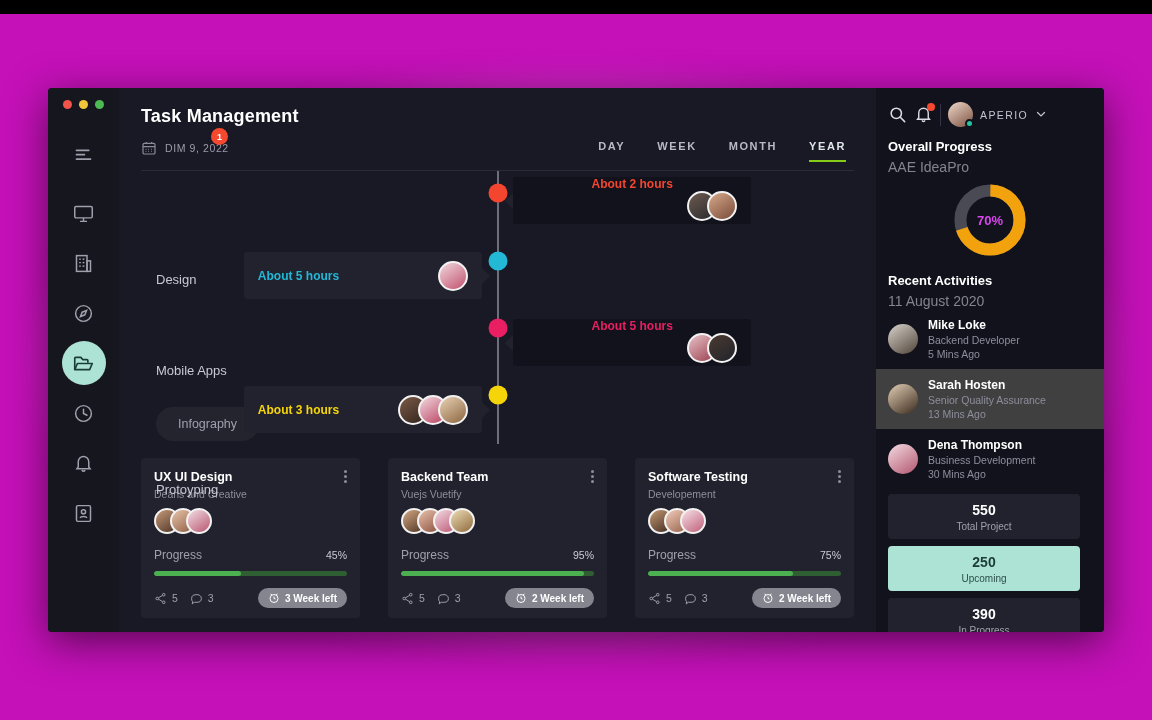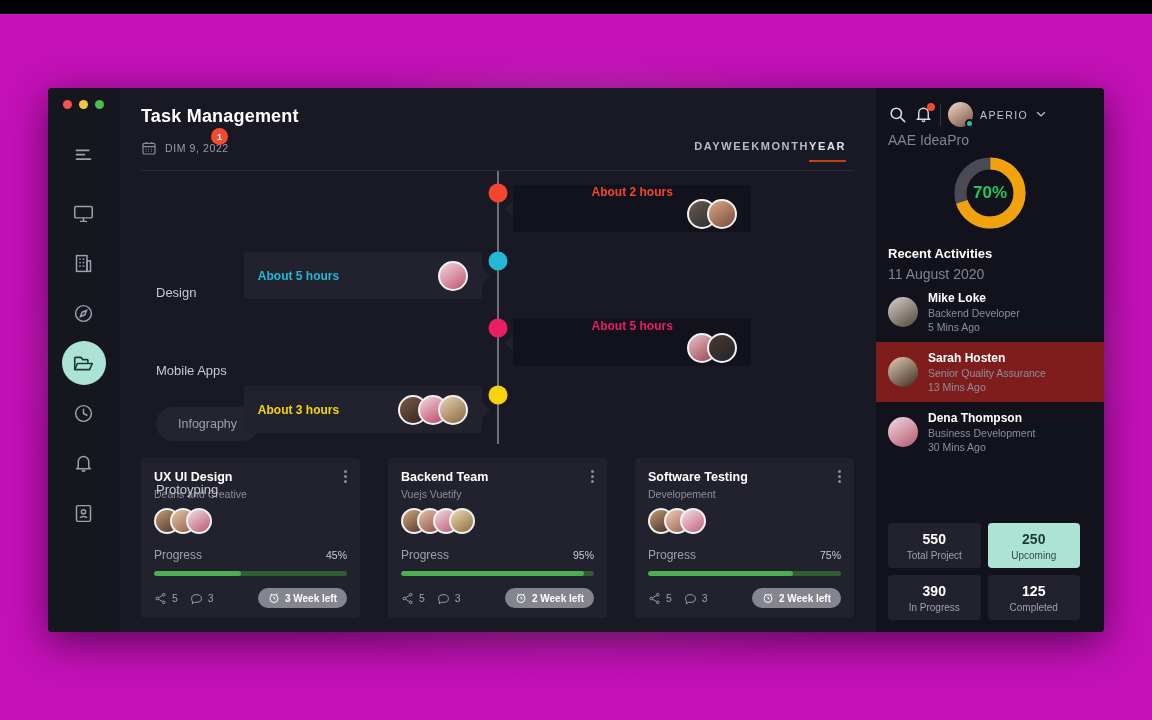--- a/index.html
+++ b/index.html
@@ -51,23 +51,23 @@
   .datewrap { display:flex; align-items:center; gap:8px; position:relative; }
   .cal-icon { color:#8b8c99; display:block; }
   .cal-icon svg { width:16px; height:16px; display:block; }
   .date-text { color:#9b9caa; font-size:10.5px; letter-spacing:.6px; }
   .date-badge {
     position:absolute; left:70px; top:-12px;
     width:17px; height:17px; border-radius:50%;
     background:#f4492f; color:#fff; font-size:9px;
     display:flex; align-items:center; justify-content:center; font-weight:bold;
   }
-  .tabs { display:flex; padding-right:8px; }
+  .tabs { display:flex; gap:32px; padding-right:8px; }
   .tab { color:#b9bac6; font-size:11px; letter-spacing:1.6px; font-weight:bold; padding-bottom:8px; }
-  .tab.active { color:#dfe6ea; border-bottom:2px solid #c2410c; }
+  .tab.active { color:#dfe6ea; border-bottom:2px solid #84cc16; }
   .divider { height:1px; background:#2b2b38; margin-top:8px; }
 
   
   .timeline { position:relative; flex:1; min-height:0; }
   .axis { position:absolute; left:50%; top:0; bottom:8px; width:2px; background:#6d6e7c; transform:translateX(-1px); }
   .tl-label { position:absolute; left:15px; color:#c7c8d3; font-size:13px; }
   .tl-pill {
     position:absolute; left:15px; background:#24242f; color:#9fa0ad;
     font-size:12.5px; padding:10px 22px; border-radius:22px;
   }
@@ -130,28 +130,28 @@
   .bell-dot { position:absolute; right:-2px; top:-2px; width:8px; height:8px; border-radius:50%; background:#f4492f; }
   .vline { width:1px; height:22px; background:#33344a; }
   .uav { width:25px; height:25px; border-radius:50%; position:relative; overflow:visible; }
   .uav .dotg { position:absolute; right:-1px; bottom:-1px; width:9px; height:9px; border-radius:50%; background:#22c7a0; border:2px solid #12121c; }
   .uname { color:#c3c4d0; font-size:10.5px; letter-spacing:1.4px; }
   .chev { color:#c3c4d0; font-size:10px; }
   .r-h { color:#fff; font-size:13px; font-weight:bold; padding:12px 12px 0 12px; }
   .r-sub { color:#83848f; font-size:14px; padding:5px 12px 0 12px; }
   .donut-wrap { display:flex; justify-content:center; padding:6px 0 2px 0; }
   .donut { position:relative; width:78px; height:78px; }
-  .donut-label { position:absolute; inset:0; display:flex; align-items:center; justify-content:center; color:#22c55e; font-size:17px; font-weight:bold; }
+  .donut-label { position:absolute; inset:0; display:flex; align-items:center; justify-content:center; color:#d946ef; font-size:13px; font-weight:bold; }
   .act { display:flex; align-items:center; gap:10px; padding:9px 12px; }
-  .act.sel { background:#7f1d1d; }
+  .act.sel { background:#404040; }
   .act-name { color:#fff; font-size:12px; font-weight:bold; }
   .act-role { color:#8d8e9c; font-size:10.5px; margin-top:2px; }
   .act-time { color:#8d8e9c; font-size:10.5px; margin-top:2px; }
   .act-av { width:30px; height:30px; border-radius:50%; flex:0 0 auto; }
-  .stats { display:grid; grid-template-columns:1fr 1fr; gap:7px; padding:5px 24px 12px 12px; margin-top:auto; }
+  .stats { display:grid; grid-template-columns:1fr; gap:7px; padding:5px 24px 12px 12px; margin-top:auto; }
   .stat { background:#22222e; border-radius:4px; text-align:center; padding:8px 4px 7px 4px; }
   .stat .num { color:#fff; font-size:14px; font-weight:bold; }
   .stat .lbl { color:#9fa0ad; font-size:10px; margin-top:3px; }
   .stat.hi { background:#ade3d5; }
   .stat.hi .num { color:#1d3b36; }
   .stat.hi .lbl { color:#2d4f49; }
 </style>
 </head>
 <body>
 
@@ -258,31 +258,31 @@
             <div class="tab">MONTH</div>
             <div class="tab active">YEAR</div>
           </div>
         </div>
 
         <div class="divider"></div>
 
         <div class="timeline">
           <div class="axis"></div>
 
-          <div class="tl-label" style="top:114px">Design</div>
+          <div class="tl-label" style="top:101px">Design</div>
           <div class="tl-label" style="top:192px">Mobile Apps</div>
           <div class="tl-pill" style="top:236px">Infography</div>
           <div class="tl-label" style="top:311px">Protoyping</div>
 
           <div class="node" style="top:22px;background:#f4452e"></div>
           <div class="node" style="top:90px;background:#22b8d6"></div>
           <div class="node" style="top:157px;background:#e91e63"></div>
           <div class="node" style="top:224px;background:#f5d50a"></div>
 
-          <div class="tcard right" style="top:14px">
+          <div class="tcard right" style="top:6px">
             <span class="hours" style="color:#f4452e">About 2 hours</span>
             <span class="av avstack">
               <span class="av-img av-lg" style="background:linear-gradient(145deg,#6c5a4e,#2b2b31)"></span>
               <span class="av-img av-lg" style="background:linear-gradient(145deg,#d6a98a,#7a4b39)"></span>
             </span>
           </div>
 
           <div class="tcard left" style="top:81px">
             <span class="hours" style="color:#22b8d6">About 5 hours</span>
             <span class="av avstack">
@@ -511,20 +511,21 @@
           <span class="dotg"></span>
         </span>
         <span class="uname">APERIO</span>
         <span class="chev">
           <svg viewBox="0 0 24 24" width="12" height="12" fill="none" stroke="currentColor" stroke-width="2.4" stroke-linecap="round">
               <polyline points="5,9 12,16 19,9"></polyline>
             </svg>
         </span>
       </div>
 
+      <div class="r-h">Overall Progress</div>
       <div class="r-sub">AAE IdeaPro</div>
 
       <div class="donut-wrap">
         <div class="donut">
           <svg viewBox="0 0 42 42" width="78" height="78">
             <circle cx="21" cy="21" r="15.9" fill="none" stroke="#4a4a54" stroke-width="6.5"></circle>
             <circle cx="21" cy="21" r="15.9" fill="none" stroke="#f2a20c" stroke-width="6.5" stroke-dasharray="70 30" stroke-dashoffset="25" transform="rotate(0 21 21)"></circle>
           </svg>
           <div class="donut-label">70%</div>
         </div>

